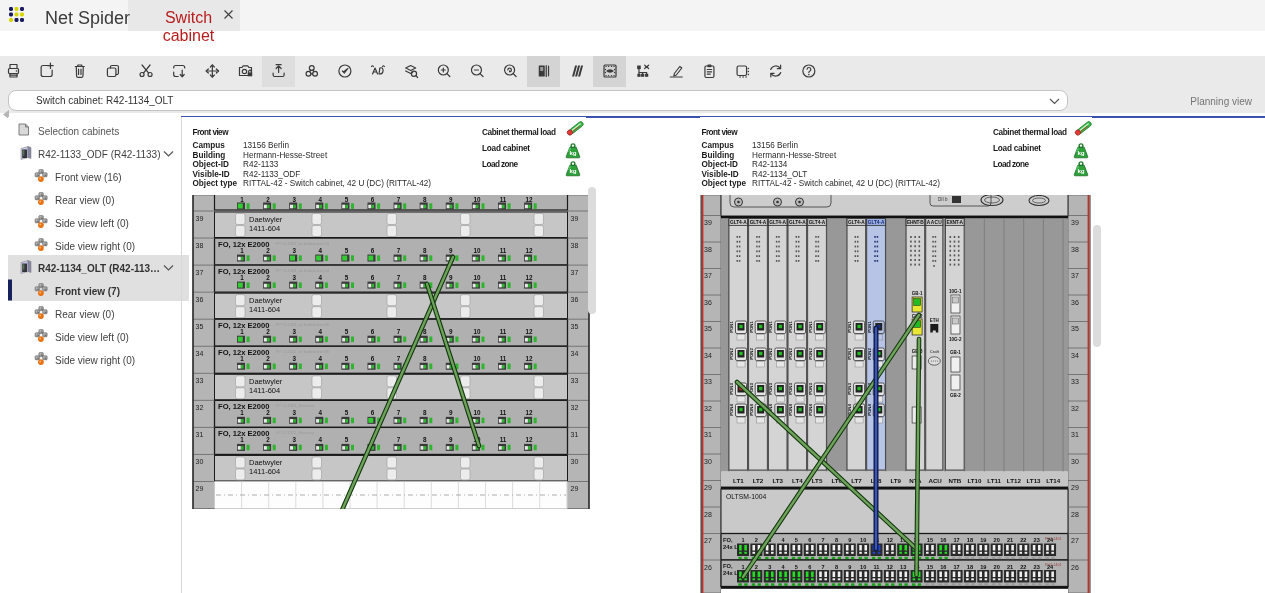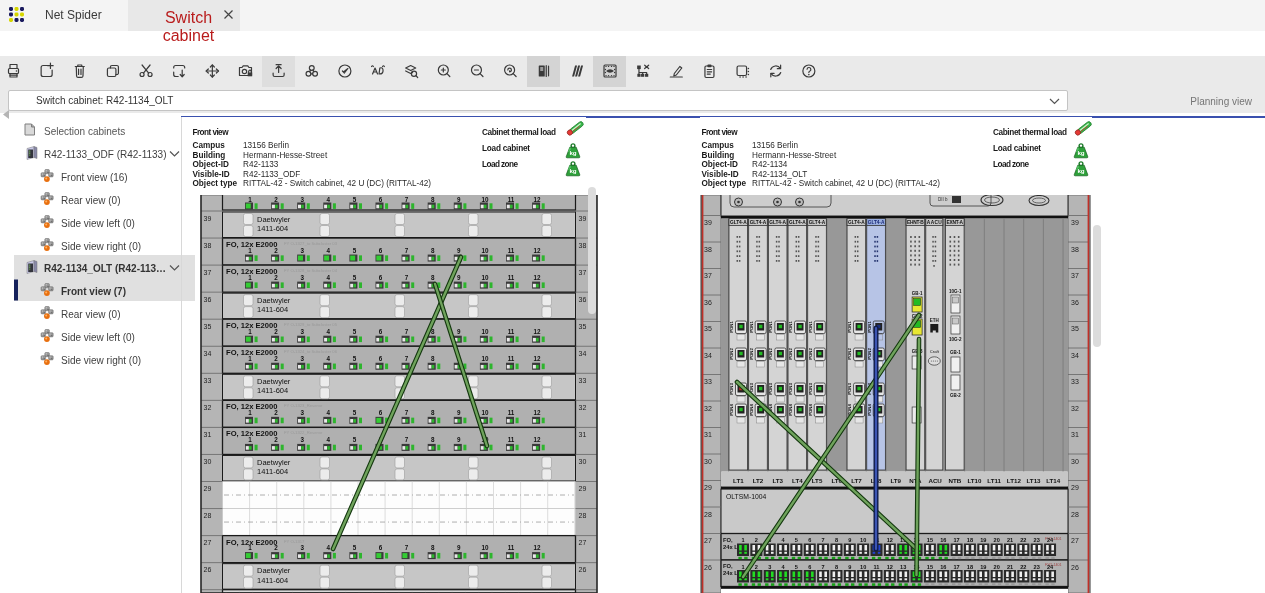--- a/index.html
+++ b/index.html
@@ -3,31 +3,31 @@
 <meta charset="utf-8">
 <style>
   * { margin:0; padding:0; box-sizing:border-box; }
   html,body { width:1265px; height:593px; overflow:hidden; background:#fff;
     font-family:"Liberation Sans", sans-serif; }
   #app { position:relative; width:1265px; height:593px; }
   .abs { position:absolute; }
   #topbar { left:0; top:0; width:1265px; height:31px; background:#f4f4f4; }
   #tab { left:128px; top:0; width:112px; height:31px; background:#e8e8e8;
     font-size:16px; color:#b91c1c; text-align:center; padding:9px 0 0 9px; }
-  #appname { left:45px; top:8px; font-size:12px; color:#3a3a3a; }
+  #appname { left:45px; top:8px; font-size:18px; color:#3a3a3a; }
   #menubar { left:0; top:31px; width:1265px; height:25px; background:#eaeaea; }
   .menu { position:absolute; top:7px; font-size:9.5px; color:#3a3a3a; }
   #toolbar { left:0; top:56px; width:1265px; height:31px; background:#eaeaea; }
   #searchrow { left:0; top:87px; width:1265px; height:26px; background:#eaeaea; }
   #searchbox { position:absolute; left:8px; top:3px; width:1060px; height:21px; background:#fff;
-    border:1px solid #c4c4c4; border-radius:2px; font-size:10px; color:#333; line-height:19px;
+    border:1px solid #c4c4c4; border-radius:8px; font-size:10px; color:#333; line-height:19px;
     padding-left:27px;}
   #planview { position:absolute; right:13px; top:9px; font-size:10px; color:#757575;margin-left:12px; }
   #blueline { left:181px; top:115.5px; width:1084px; height:2.5px; background:#3a50ae; }
-  #sidebar { left:14px; top:117px; width:181px; height:476px; background:#fff; overflow:hidden;}
+  #sidebar { left:8px; top:117px; width:181px; height:476px; background:#fff; overflow:hidden;}
 </style>
 </head>
 <body>
 <div id="app">
   <div class="abs" id="topbar"></div>
   <div class="abs" id="tab">Switch cabinet</div>
   <svg class="abs" style="left:223px;top:9px;width:11px;height:11px;" viewBox="0 0 11 11">
     <path d="M1.5 1.5 L9.5 9.5 M9.5 1.5 L1.5 9.5" stroke="#444" stroke-width="1.2" fill="none"></path>
   </svg>
   <div class="abs" id="appname">Net Spider</div>
@@ -352,21 +352,21 @@
           <path d="M4.8 4.2 L2.5 10 L6.2 6 z" fill="#58c868" opacity="0.9"></path>
           <text x="8" y="12" font-size="6.2" font-weight="bold" fill="#fff" text-anchor="middle">kg</text>
         </g>
         <g transform="translate(373,44)">
           <circle cx="8" cy="2.8" r="1.9" fill="none" stroke="#1d7a2a" stroke-width="1.4"></circle>
           <path d="M4.8 4.2 L1.2 13.8 Q0.9 14.8 2.2 14.8 L13.8 14.8 Q15.1 14.8 14.8 13.8 L11.2 4.2 z" fill="#2ea13a" stroke="#145c1d" stroke-width="0.7"></path>
           <path d="M4.8 4.2 L2.5 10 L6.2 6 z" fill="#58c868" opacity="0.9"></path>
           <text x="8" y="12" font-size="6.2" font-weight="bold" fill="#fff" text-anchor="middle">kg</text>
         </g>
       </svg></div>
-  <div class="abs" id="lrack" style="left:200px;top:195px;width:398px;height:398px;overflow:hidden;"><svg width="398" height="398" viewBox="0 0 398 398">
+  <div class="abs" id="lrack" style="left:192px;top:195px;width:398px;height:314px;overflow:hidden;"><svg width="398" height="398" viewBox="0 0 398 398">
         <rect x="0" y="0" width="398" height="398" fill="#fff"></rect>
         <rect x="1" y="0" width="21.5" height="398" fill="#b5b5b5" stroke="#555" stroke-width="0.7"></rect>
         <rect x="375.5" y="0" width="21.5" height="398" fill="#b5b5b5" stroke="#555" stroke-width="0.7"></rect>
         <rect x="22.5" y="0" width="353" height="398" fill="#b0b0b0"></rect>
         <rect x="22.5" y="-8" width="353" height="23" fill="#b0b0b0" stroke="#1a1a1a" stroke-width="1.2"></rect>
         <text x="50.0" y="6.5" font-size="6.3" font-weight="bold" fill="#111" text-anchor="middle">1</text>
         <rect x="45.0" y="7.5" width="8" height="7" fill="#3a3a3a"></rect>
         <rect x="45.8" y="8.5" width="5" height="5" fill="#33cc33"></rect>
         <rect x="54.6" y="8.3" width="3" height="5.6" fill="#2db52d"></rect>
         <text x="76.1" y="6.5" font-size="6.3" font-weight="bold" fill="#111" text-anchor="middle">2</text>

